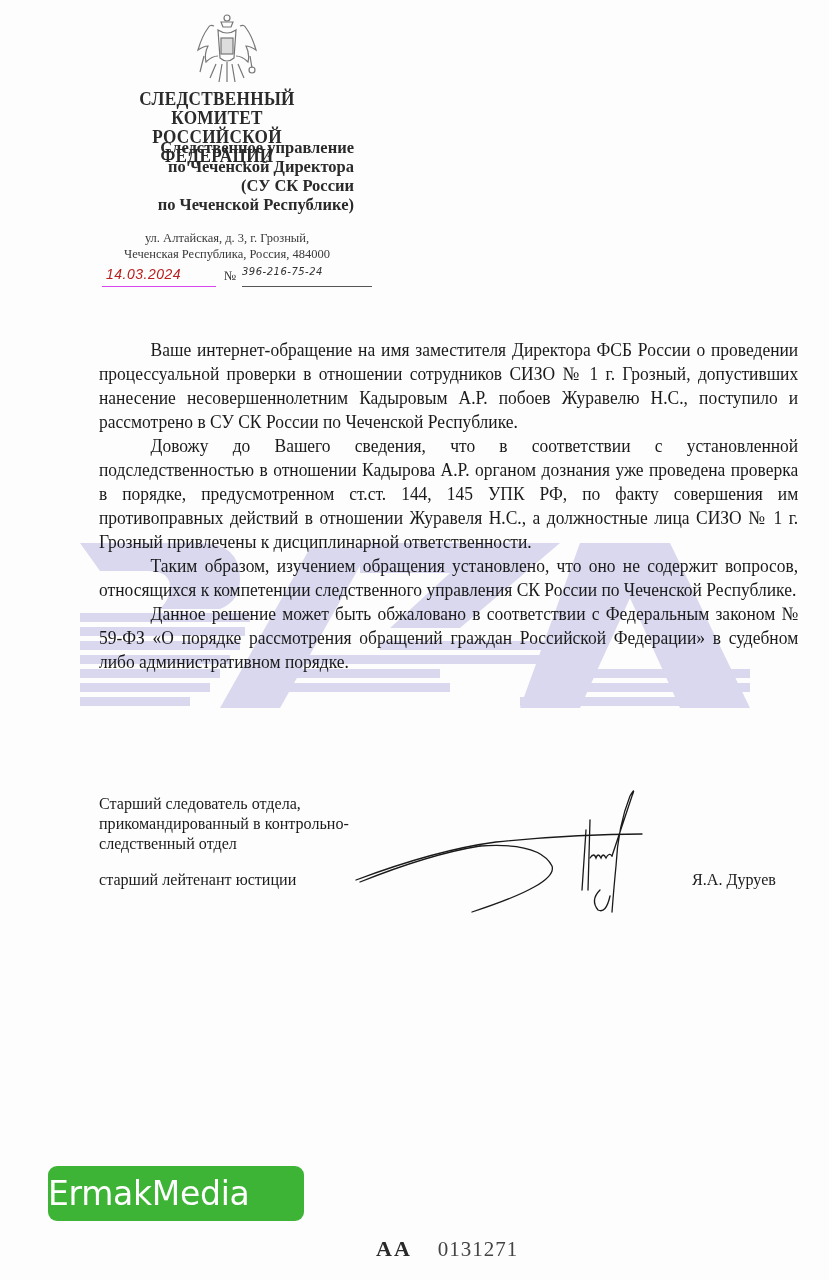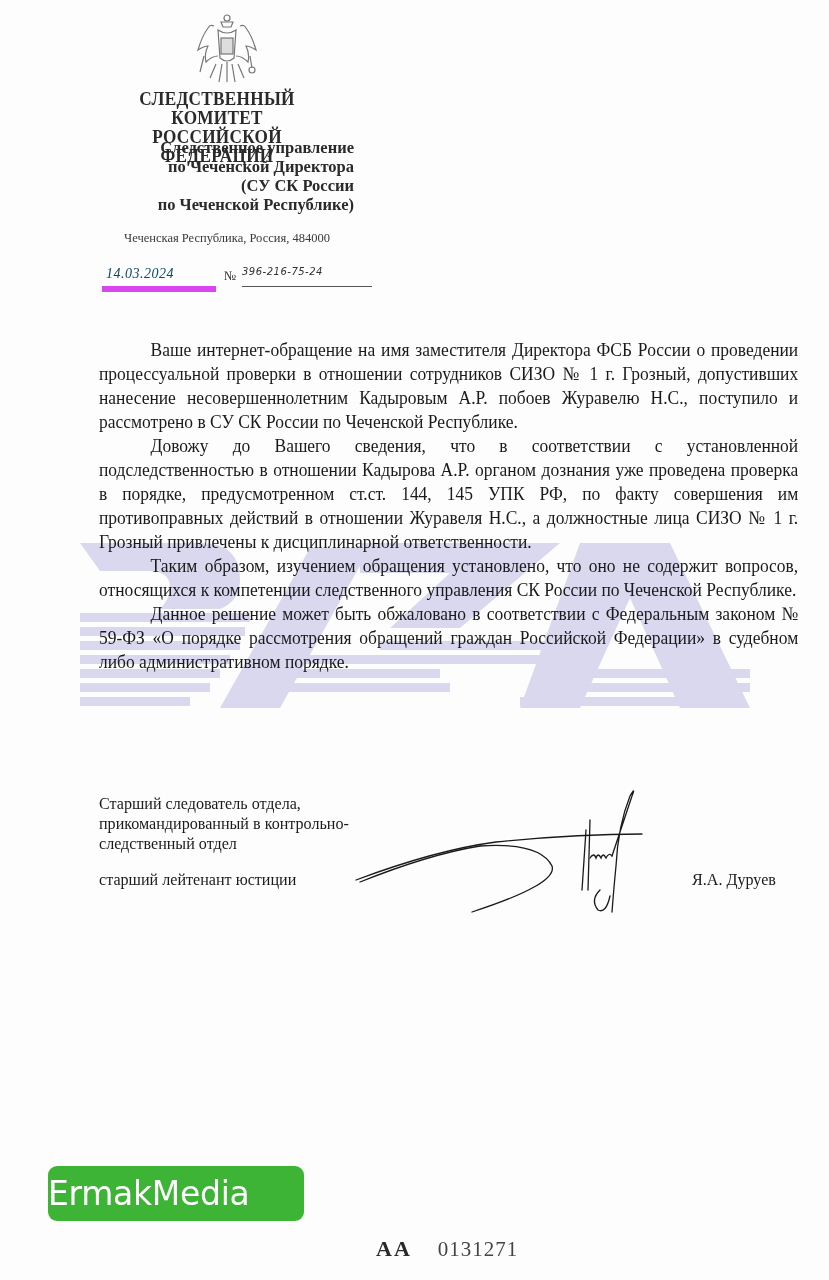--- a/index.html
+++ b/index.html
@@ -24,23 +24,23 @@
     font-size: 16.5px; font-weight: bold; line-height: 19px;
     color: #2a2a2a;
   }
   .addr {
     left: 92px; top: 230px; width: 270px; text-align: center;
     font-size: 12.5px; line-height: 16px; color: #3a3a3a;
   }
   .regline { left: 90px; top: 266px; width: 300px; height: 24px; }
   .reg-date {
     position: absolute; left: 12px; top: 0; width: 110px; height: 20px;
-    border-bottom: 6px solid #d946ef;
-    font-family: Liberation Serif, serif; font-style: italic;
-    font-size: 14px; color: #0c4a6e; padding-left: 4px; letter-spacing: 0.5px;
+    border-bottom: 1px solid #d946ef;
+    font-family: Liberation Sans, sans-serif; font-style: italic;
+    font-size: 14px; color: #b91c1c; padding-left: 4px; letter-spacing: 0.5px;
   }
   .reg-no-label {
     position: absolute; left: 134px; top: 2px; font-size: 13px; color: #333;
   }
   .reg-no {
     position: absolute; left: 152px; top: 0; width: 130px; height: 20px;
     border-bottom: 1px solid #555;
     font-family: "DejaVu Sans", sans-serif; font-style: italic;
     font-size: 10px; color: #333; letter-spacing: 0.5px;
   }
@@ -109,20 +109,21 @@
 </div>
 
 <div class="abs dept">
   <div>Следственное управление</div>
   <div>по Чеченской Директора</div>
   <div>(СУ СК России</div>
   <div>по Чеченской Республике)</div>
 </div>
 
 <div class="abs addr">
+  <div>ул. Алтайская, д. 3, г. Грозный,</div>
   <div>Чеченская Республика, Россия, 484000</div>
 </div>
 
 <div class="abs regline">
   <div class="reg-date">14.03.2024</div>
   <div class="reg-no-label">№</div>
   <div class="reg-no">396-216-75-24</div>
 </div>
 
 <svg class="abs watermark" viewBox="0 0 690 175">

